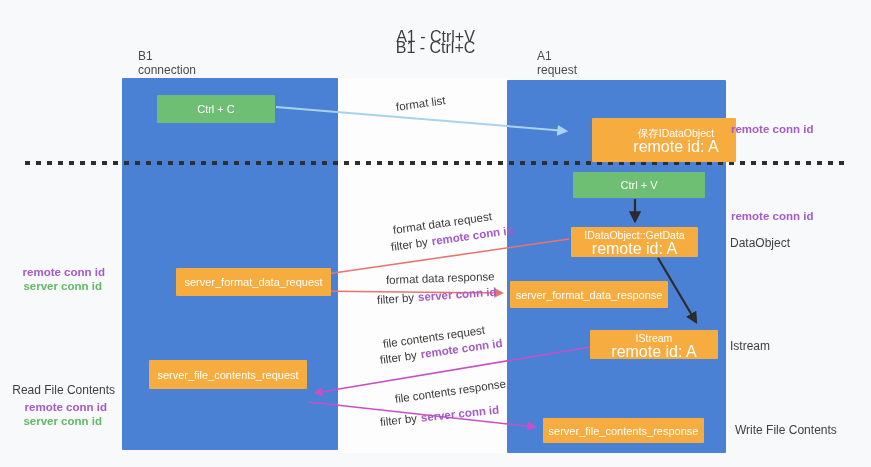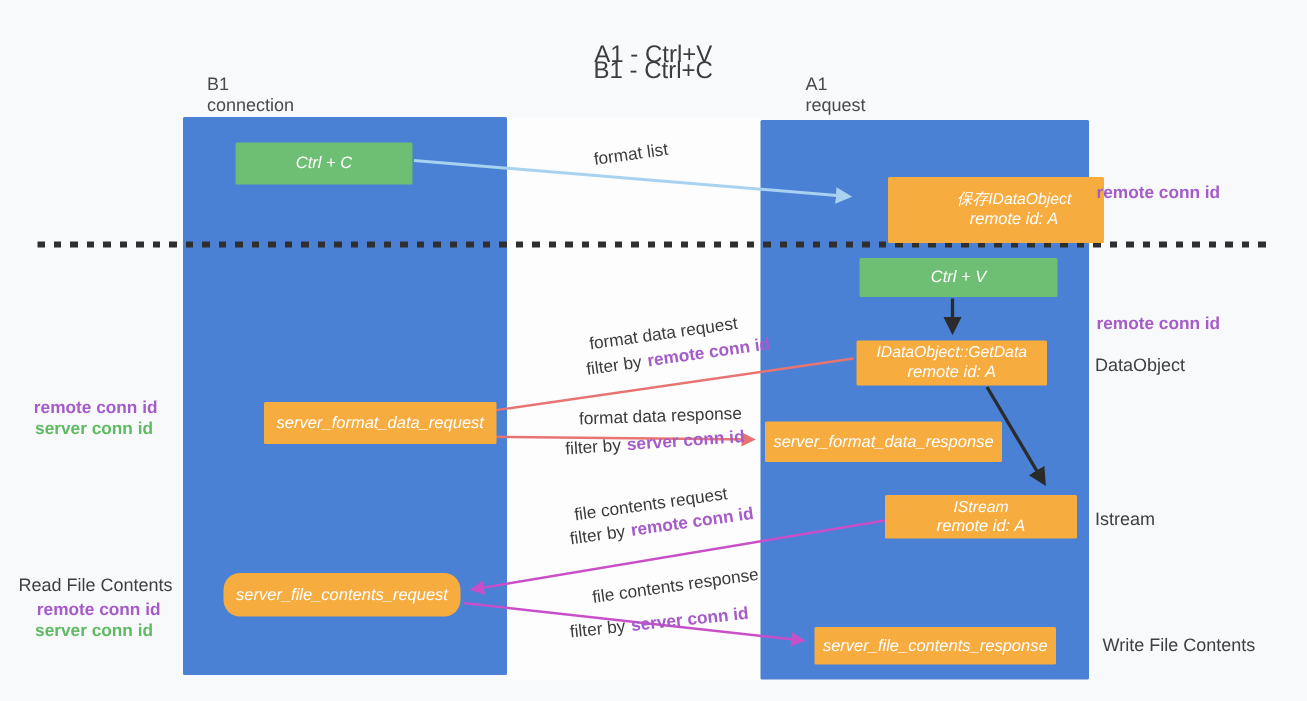--- a/index.html
+++ b/index.html
@@ -34,25 +34,24 @@
 
   .divider{
     left:25px;top:161px;width:821px;height:4px;
     background:repeating-linear-gradient(90deg,#2f2f2f 0 5px,transparent 5px 11px);
   }
 
   .node{
     display:flex;flex-direction:column;align-items:center;justify-content:center;
     color:#fff;text-align:center;
     border-radius:1px;
-    font-style:italic;
   }
   .node.green{background:#6ebe73;font-size:11px;}
   .node.orange{background:#f7ac40;font-size:11px;}
-  .node .l2{font-size:11px;line-height:13px;}
+  .node .l2{font-size:16px;line-height:13px;}
   .node .l1{font-size:10.5px;line-height:13px;}
   .node.single{font-size:11px;}
 
   .flow-label{
     font-size:11.5px;color:#3b3b3b;white-space:nowrap;
     transform-origin:left center;
   }
   .flow-label .conn{font-weight:bold;}
   .conn-purple{color:#a55bc8;}
   .conn-green{color:#5fba63;}
@@ -136,21 +135,21 @@
 
   <div class="abs node orange single" style="left:510px;top:281px;width:158px;height:27px;">
     <span>server_format_data_response</span>
   </div>
 
   <div class="abs node orange" style="left:590px;top:330px;width:128px;height:29px;">
     <span class="l1">IStream</span>
     <span class="l2">remote id: A</span>
   </div>
 
-  <div class="abs node orange single" style="left:149px;top:382px;width:158px;height:29px;border-radius:11px;">
+  <div class="abs node orange single" style="left:149px;top:360px;width:158px;height:29px;">
     <span>server_file_contents_request</span>
   </div>
 
   <div class="abs node orange single" style="left:543px;top:418px;width:161px;height:25px;">
     <span>server_file_contents_response</span>
   </div>
 
   <div class="abs flow-label" style="left:396px;top:101px;transform:rotate(-8deg);">format list</div>
 
   <div class="abs flow-label" style="left:393px;top:224px;transform:rotate(-8deg);">format data request</div>

